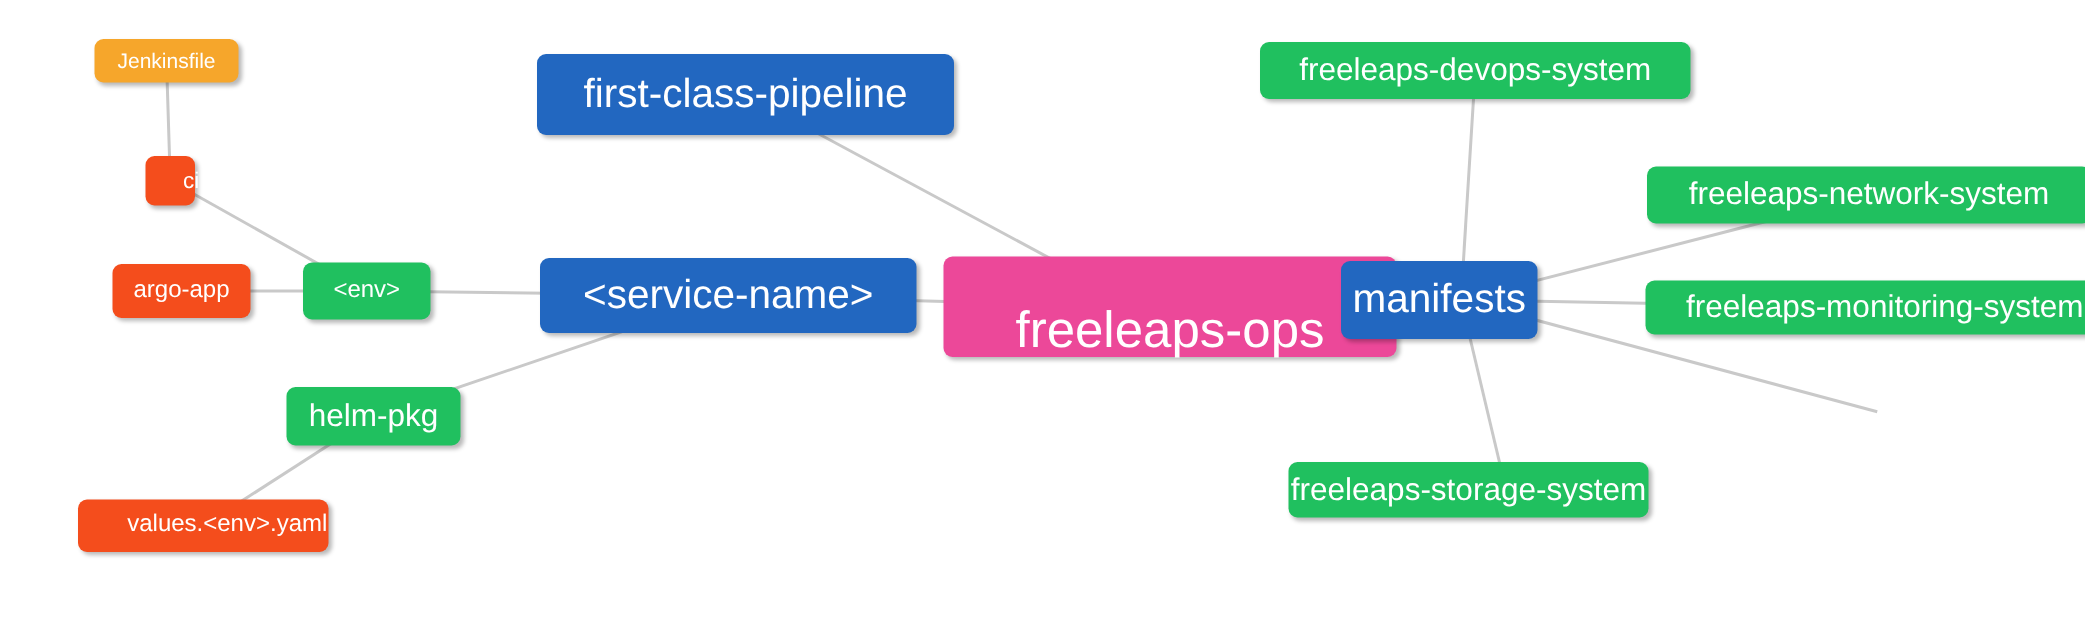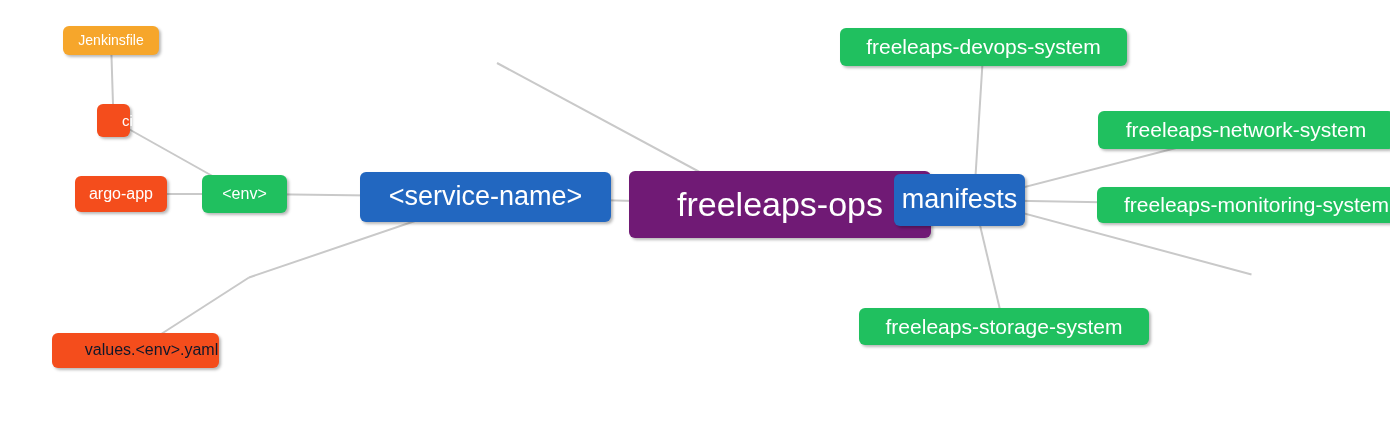--- a/index.html
+++ b/index.html
@@ -66,37 +66,43 @@
     </div>
     <div class="node" style="left: 53px; top: 104px; width: 33px; height: 33px; background: rgb(244, 77, 28); font-size: 15px; color: rgb(255, 255, 255); padding-left: 28px;">
       <span class="label">ci</span>
     </div>
     <div class="node" style="left: 31px; top: 176px; width: 92px; height: 36px; background: rgb(244, 77, 28); font-size: 16px; color: rgb(255, 255, 255); align-items: center;">
       <span class="label">argo-app</span>
     </div>
     <div class="node" style="left: 158px; top: 175px; width: 85px; height: 38px; background: rgb(32, 192, 95); font-size: 16px; color: rgb(255, 255, 255);">
       <span class="label">&lt;env&gt;</span>
     </div>
+    <div class="node" style="left: 314px; top: 36px; width: 278px; height: 54px; background: rgb(34, 103, 192); font-size: 27px; color: rgb(255, 255, 255);">
+      <span class="label">first-class-pipeline</span>
+    </div>
     <div class="node" style="left: 316px; top: 172px; width: 251px; height: 50px; background: rgb(34, 103, 192); font-size: 27px; color: #ffffff;">
       <span class="label">&lt;service-name&gt;</span>
     </div>
-    <div class="node" style="left: 585px; top: 171px; width: 302px; height: 67px; background: #701a75; font-size: 34px; color: rgb(255, 255, 255);">
+    <div class="node" style="left: 585px; top: 171px; width: 302px; height: 67px; background: #ec4899; font-size: 34px; color: rgb(255, 255, 255); align-items: flex-end;">
       <span class="label">freeleaps-ops</span>
     </div>
     <div class="node" style="left: 850px; top: 174px; width: 131px; height: 52px; background: rgb(34, 103, 192); font-size: 27px; color: rgb(255, 255, 255);">
       <span class="label">manifests</span>
     </div>
-    <div class="node" style="left: 8px; top: 333px; width: 167px; height: 35px; background: rgb(244, 77, 28); font-size: 16px; color: #0f172a; padding-left: 32px;">
+    <div class="node" style="left: 147px; top: 258px; width: 116px; height: 39px; background: rgb(32, 192, 95); font-size: 21px; color: rgb(255, 255, 255);">
+      <span class="label">helm-pkg</span>
+    </div>
+    <div class="node" style="left: 8px; top: 333px; width: 167px; height: 35px; background: rgb(244, 77, 28); font-size: 16px; color: #ffffff; padding-left: 32px;">
       <span class="label">values.&lt;env&gt;.yaml</span>
     </div>
     <div class="node" style="left: 1054px; top: 111px; width: 296px; height: 38px; background: rgb(32, 192, 95); font-size: 21px; color: rgb(255, 255, 255);">
       <span class="label">freeleaps-network-system</span>
     </div>
     <div class="node" style="left: 796px; top: 28px; width: 287px; height: 38px; background: rgb(32, 192, 95); font-size: 21px; color: rgb(255, 255, 255);">
       <span class="label">freeleaps-devops-system</span>
     </div>
     <div class="node" style="left: 1053px; top: 187px; width: 319px; height: 36px; background: rgb(32, 192, 95); font-size: 21px; color: rgb(255, 255, 255);">
       <span class="label">freeleaps-monitoring-system</span>
     </div>
-    <div class="node" style="left: 815px; top: 308px; width: 290px; height: 37px; background: rgb(32, 192, 95); font-size: 21px; color: rgb(255, 255, 255); text-align: center;">
+    <div class="node" style="left: 815px; top: 308px; width: 240px; height: 37px; background: rgb(32, 192, 95); font-size: 21px; color: rgb(255, 255, 255); text-align: center;">
       <span class="label">freeleaps-storage-system</span>
     </div>
   </div>
 
 </body></html>

